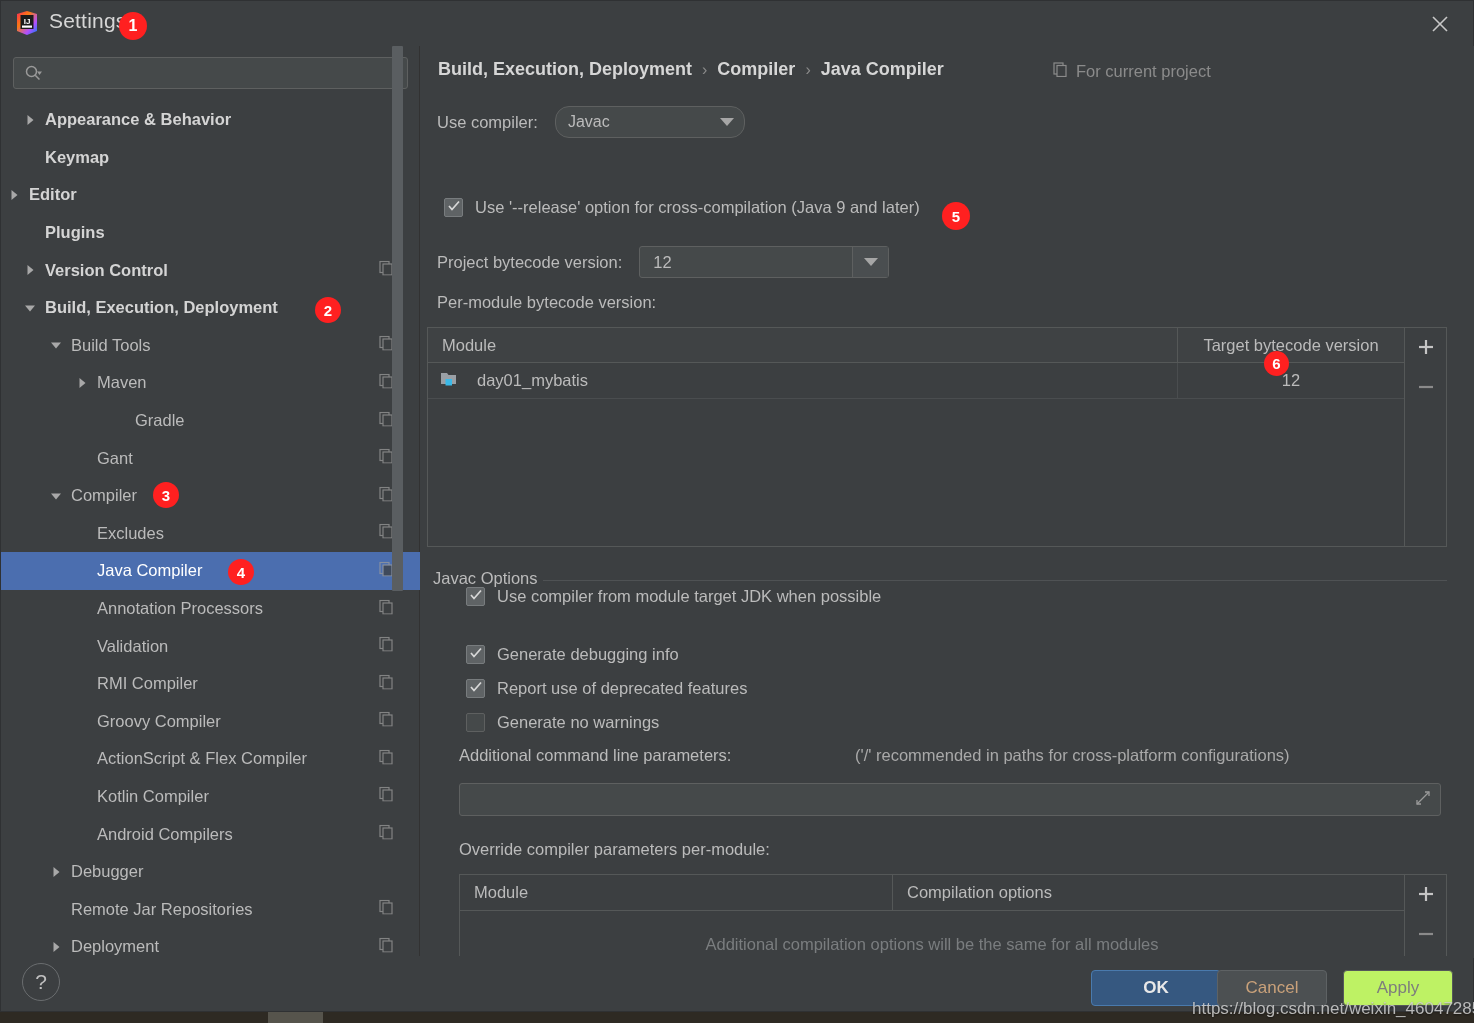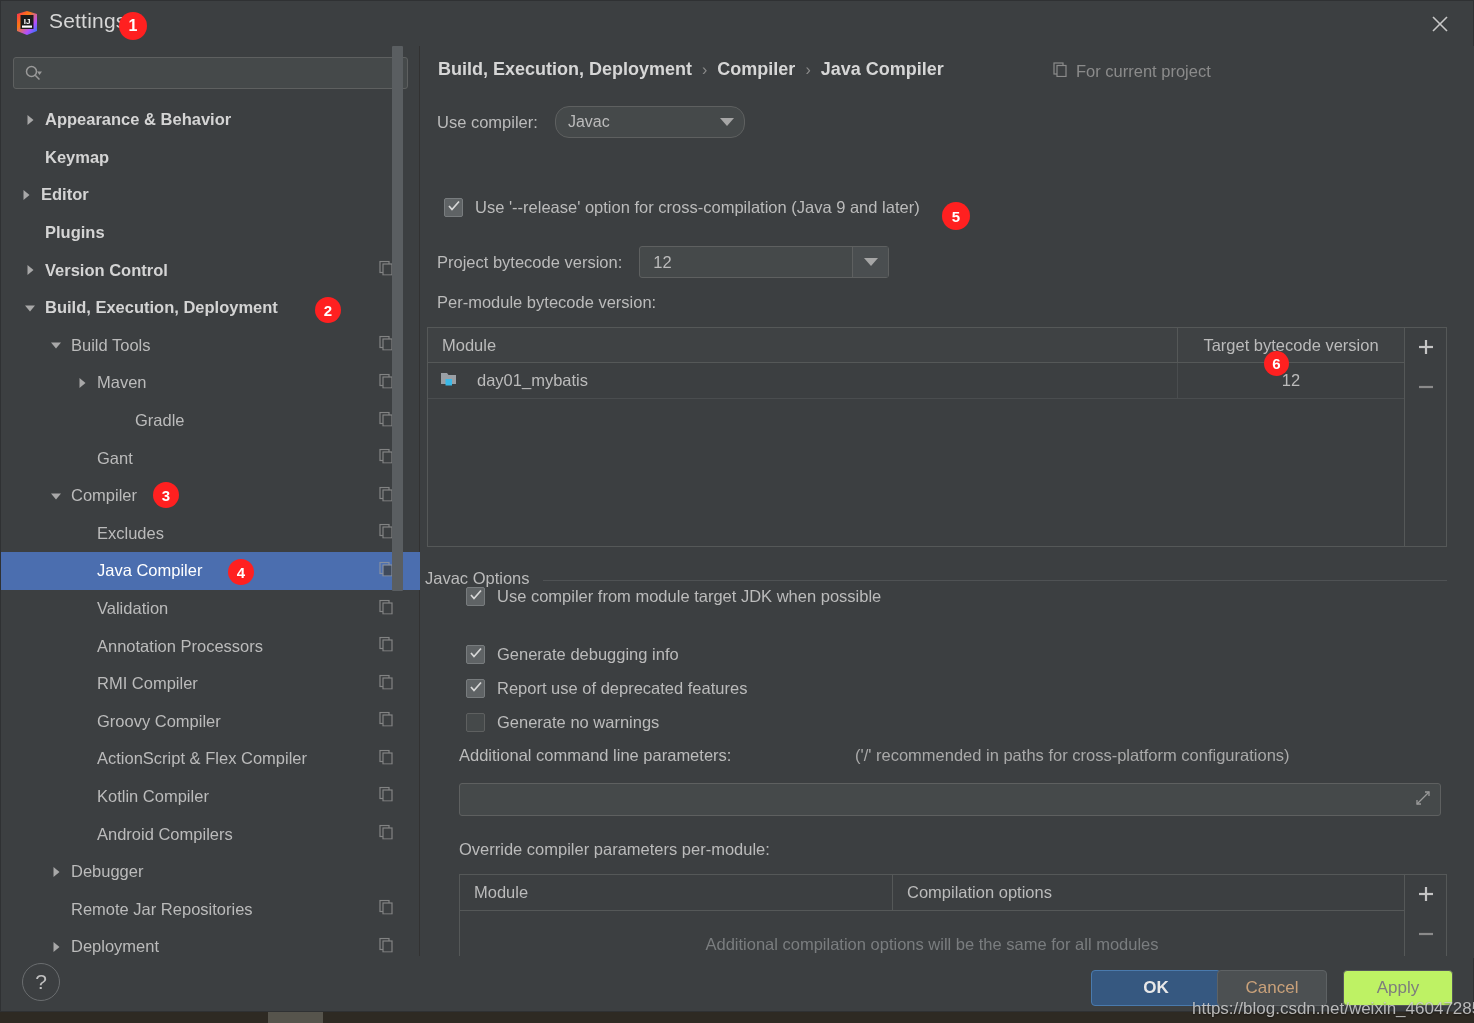--- a/index.html
+++ b/index.html
@@ -238,21 +238,21 @@
     padding-top: 6px; gap: 14px;
   }
   .ico-btn {
     width: 26px; height: 26px;
     display: flex; align-items: center; justify-content: center;
     cursor: pointer;
   }
 
   
   .group-title {
-    position: absolute; left: 4px; top: 523px;
+    position: absolute; left: 12px; top: 523px;
     font-size: 16.5px; color: #bbbbbb; background: #3c3f41;
     padding-right: 9px;
   }
   .group-line {
     position: absolute; left: 122px; top: 534px; width: 904px; height: 1px;
     background: #4f5254;
   }
   .opt-row {
     position: absolute; left: 45px;
     display: flex; align-items: center; gap: 12px;
@@ -402,21 +402,21 @@
               <svg width="12" height="12" viewBox="0 0 12 12">
                 <polygon points="3.5,1 9.5,6 3.5,11" fill="#a8a8a8"></polygon>
               </svg>
             </span>
             <span class="tree-label">Appearance &amp; Behavior</span>
           </div>
           <div class="tree-row bold" style="padding-left: 22px;">
             <span class="twisty-spacer"></span>
             <span class="tree-label">Keymap</span>
           </div>
-          <div class="tree-row bold" style="padding-left: 18px;">
+          <div class="tree-row bold" style="padding-left: 6px;">
             <span class="twisty">
               <svg width="12" height="12" viewBox="0 0 12 12">
                 <polygon points="3.5,1 9.5,6 3.5,11" fill="#a8a8a8"></polygon>
               </svg>
             </span>
             <span class="tree-label">Editor</span>
           </div>
           <div class="tree-row bold" style="padding-left: 22px;">
             <span class="twisty-spacer"></span>
             <span class="tree-label">Plugins</span>
@@ -504,29 +504,29 @@
           <div class="tree-row selected" style="padding-left: 74px;">
             <span class="twisty-spacer"></span>
             <span class="tree-label">Java Compiler</span>
             <span class="copy-icon"><svg width="15" height="15" viewBox="0 0 15 15">
                 <rect x="1" y="1" width="9" height="11" fill="none" stroke="#9a9a9a" stroke-width="1.2"></rect>
                 <rect x="4" y="3.5" width="9" height="11" fill="#3c3f41" stroke="#9a9a9a" stroke-width="1.2"></rect>
               </svg></span>
           </div>
           <div class="tree-row" style="padding-left: 74px;">
             <span class="twisty-spacer"></span>
+            <span class="tree-label">Annotation Processors</span>
+            <span class="copy-icon"><svg width="15" height="15" viewBox="0 0 15 15">
+                <rect x="1" y="1" width="9" height="11" fill="none" stroke="#9a9a9a" stroke-width="1.2"></rect>
+                <rect x="4" y="3.5" width="9" height="11" fill="#3c3f41" stroke="#9a9a9a" stroke-width="1.2"></rect>
+              </svg></span>
+          </div>
+          <div class="tree-row" style="padding-left: 74px;">
+            <span class="twisty-spacer"></span>
             <span class="tree-label">Validation</span>
-            <span class="copy-icon"><svg width="15" height="15" viewBox="0 0 15 15">
-                <rect x="1" y="1" width="9" height="11" fill="none" stroke="#9a9a9a" stroke-width="1.2"></rect>
-                <rect x="4" y="3.5" width="9" height="11" fill="#3c3f41" stroke="#9a9a9a" stroke-width="1.2"></rect>
-              </svg></span>
-          </div>
-          <div class="tree-row" style="padding-left: 74px;">
-            <span class="twisty-spacer"></span>
-            <span class="tree-label">Annotation Processors</span>
             <span class="copy-icon"><svg width="15" height="15" viewBox="0 0 15 15">
                 <rect x="1" y="1" width="9" height="11" fill="none" stroke="#9a9a9a" stroke-width="1.2"></rect>
                 <rect x="4" y="3.5" width="9" height="11" fill="#3c3f41" stroke="#9a9a9a" stroke-width="1.2"></rect>
               </svg></span>
           </div>
           <div class="tree-row" style="padding-left: 74px;">
             <span class="twisty-spacer"></span>
             <span class="tree-label">RMI Compiler</span>
             <span class="copy-icon"><svg width="15" height="15" viewBox="0 0 15 15">
                 <rect x="1" y="1" width="9" height="11" fill="none" stroke="#9a9a9a" stroke-width="1.2"></rect>

